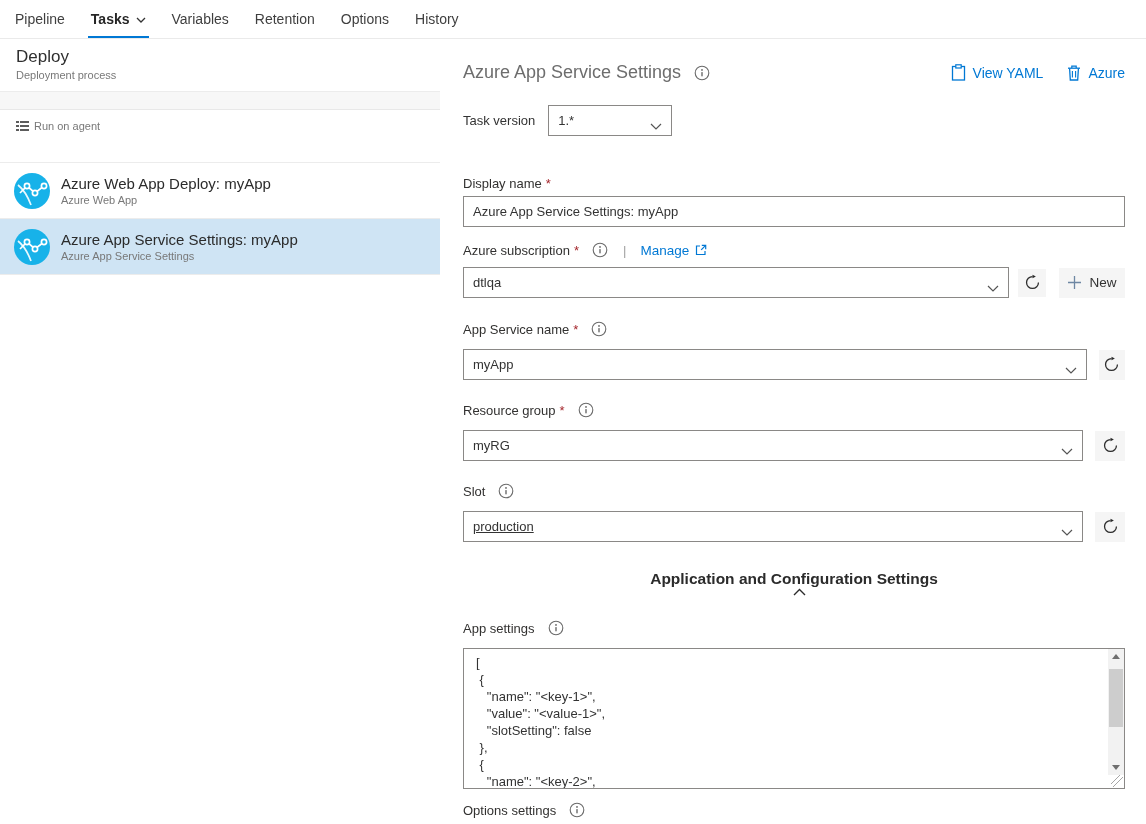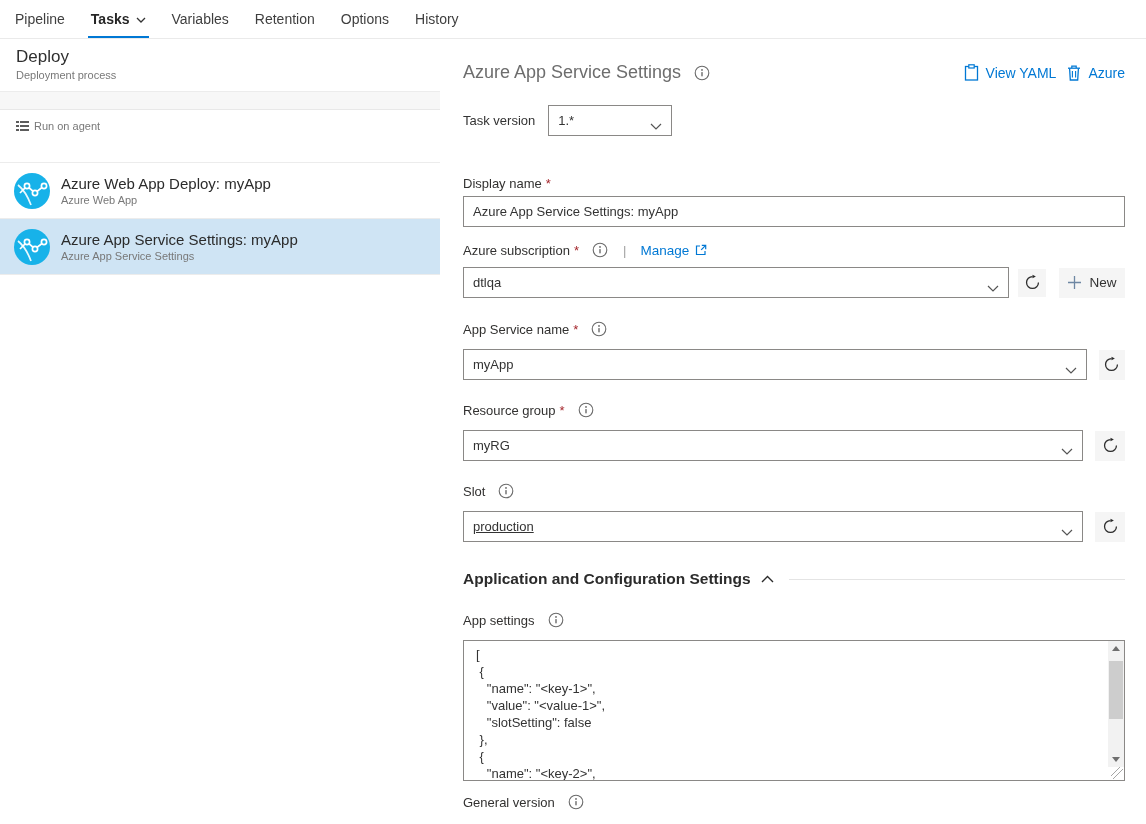--- a/index.html
+++ b/index.html
@@ -37,21 +37,21 @@
   .task-sub   { font-size:11px; color:#787878; margin-top:2px; }
   .task-check { position:absolute; right:34px; top:19px; }
   .drag-handle { position:absolute; right:13px; top:16px; display:grid;
                  grid-template-columns:3px 3px; grid-auto-rows:3px; gap:2px; cursor:grab; }
   .drag-handle i { background:#4b4b4b; }
 
   
   .title-row { margin-top:23px; display:flex; align-items:center; }
   .panel-title { font-size:18px; font-weight:400; color:#6d6d6d; }
   .title-info { margin-left:12px; display:flex; }
-  .title-actions { margin-left:auto; display:flex; gap:11px; }
+  .title-actions { margin-left:auto; display:flex; gap:24px; }
   .link-btn { display:flex; align-items:center; gap:7px; color:var(--accent); font-size:14px; cursor:pointer; }
 
   .version-row { margin-top:22px; display:flex; align-items:center; }
   .version-label { font-size:13px; color:#333; }
   .select { position:relative; height:31px; border:1px solid #8a8886; background:#fff;
             display:flex; align-items:center; padding:0 28px 0 9px; font-size:13px; color:#333; cursor:pointer; }
   .select .chev { position:absolute; right:9px; top:12px; }
   .version-select { width:124px; margin-left:13px; }
 
   .field-label-row { display:flex; align-items:center; font-size:13px; color:#323130; }
@@ -62,21 +62,21 @@
 
   .text-input { width:662px; height:31px; border:1px solid #8a8886; font-size:13px; color:#333;
                 padding:0 9px; font-family:"Liberation Sans", sans-serif; background:#fff; }
 
   .ctrl-row { display:flex; align-items:center; }
   .icon-btn { height:30px; background:#f5f5f5; border:none; display:flex; align-items:center; justify-content:center; cursor:pointer; }
   .refresh-sm { width:28px; height:28px; }
   .refresh-lg { width:30px; }
   .new-btn { width:67px; gap:7px; font-size:13.5px; color:#333; font-family:"Liberation Sans", sans-serif; }
 
-  .section-row { margin-top:28px; display:flex; align-items:center; cursor:pointer; }
+  .section-row { margin-top:28px; display:flex; align-items:center; cursor:pointer;flex-direction:column; }
   .section-title { font-size:15.5px; font-weight:bold; color:#2b2b2b; }
   .section-chev { margin-left:10px; display:flex; }
   .section-line { flex:1; height:1px; background:#e4e4e4; margin-left:15px; }
 
   
   .editor { margin-top:12px; position:relative; width:662px; height:141px; border:1px solid #8a8886; background:#fff; }
   .editor-content { position:absolute; left:0; top:0; right:17px; bottom:0; overflow:hidden;
                     padding:5px 0 0 12px; font-size:13px; line-height:17px; color:#333; white-space:pre; }
   .scrollbar { position:absolute; right:0; top:0; bottom:13px; width:16px; background:#f2f2f2; }
   .sb-arrow { position:absolute; left:0; width:16px; height:15px; display:flex; align-items:center; justify-content:center; cursor:pointer; }
@@ -443,21 +443,21 @@
       <span class="sb-thumb"></span>
       <span class="sb-arrow sb-down">
           <i class="tri-down"></i>
         </span>
     </div>
     <span class="resize-grip"></span>
   </div>
 
   
   <div class="field-label-row mt13">
-    <span>General version</span>
+    <span>Options settings</span>
     <span class="info-btn">
       <svg width="16" height="16" viewBox="0 0 16 16">
           <circle cx="8" cy="8" r="6.8" fill="none" stroke="#6a6a6a" stroke-width="1.1"></circle>
           <circle cx="8" cy="4.9" r="0.95" fill="#6a6a6a"></circle>
           <rect x="7.3" y="6.9" width="1.4" height="4.6" rx="0.7" fill="#6a6a6a"></rect>
         </svg>
     </span>
   </div>
 
 </div>

